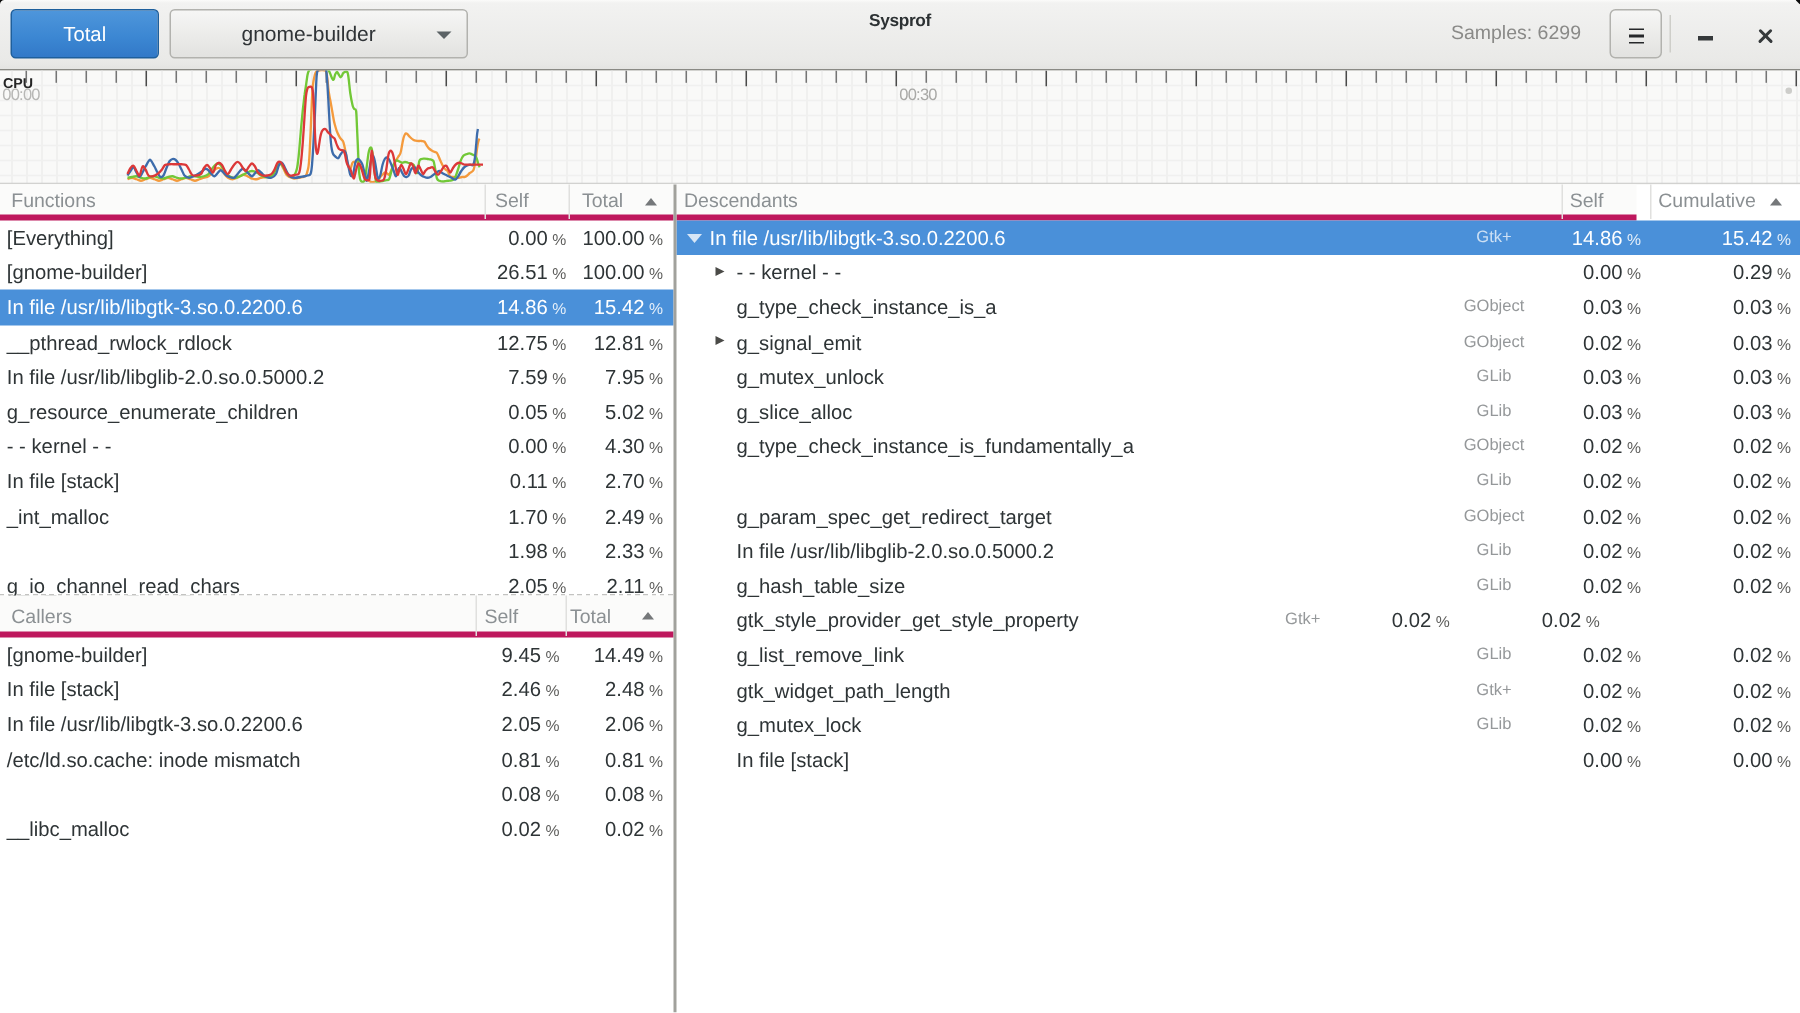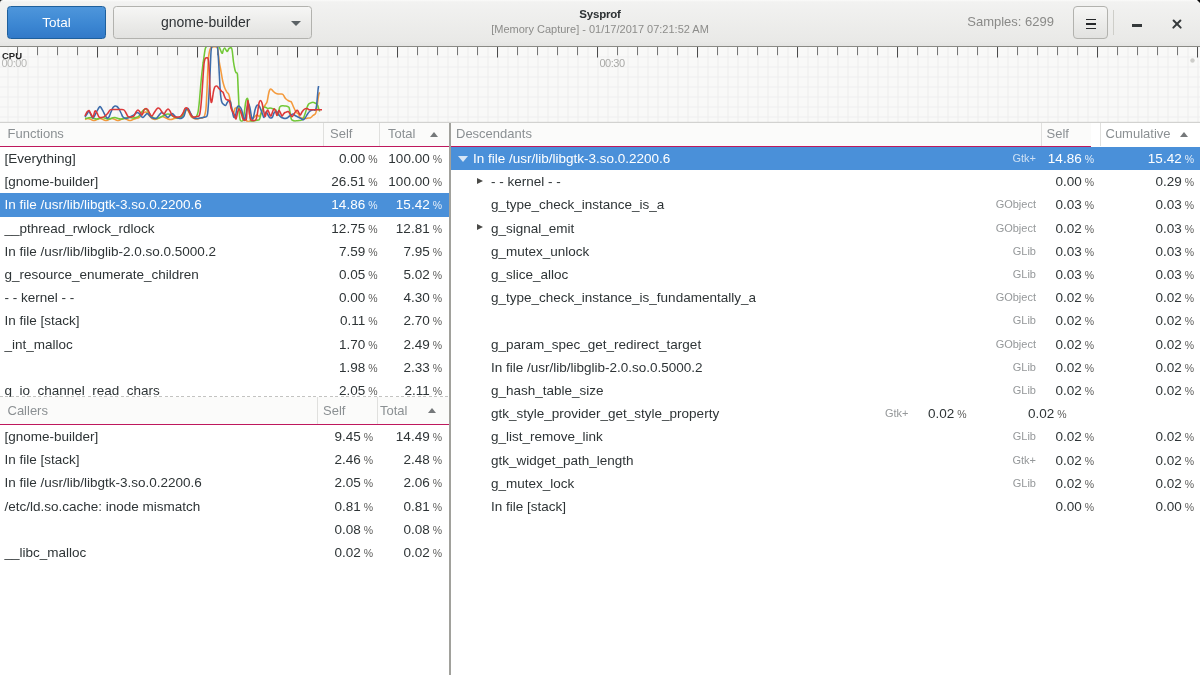--- a/index.html
+++ b/index.html
@@ -42,34 +42,34 @@
 #closebtn:before { transform:rotate(45deg); }
 #closebtn:after { transform:rotate(-45deg); }
 
 
 #cpu { position:absolute; left:0; top:47px; width:1200px; height:76px; }
 
 
 #main { position:absolute; left:0; top:123px; width:1200px; height:552px; background:#fff; }
 #vsep { position:absolute; left:449px; top:0; width:1.5px; height:552px; background:#a1a19c; }
 
-.thead { position:absolute; height:24px; background:#fbfbfa; border-bottom:1px solid #be185d;
+.thead { position:absolute; height:24px; background:#fbfbfa; border-bottom:4px solid #be185d;
   font-size:13px; color:#8b9093; }
 .thead .lbl { position:absolute; top:3px; }
 .thead .csep { position:absolute; top:0; width:1px; height:23px; background:#e0e0de; }
 .arrow { position:absolute; width:0; height:0;
   border-left:4.5px solid transparent; border-right:4.5px solid transparent;
   border-bottom:5.5px solid #75787a; }
 
 .row { position:absolute; height:23.2px; line-height:23.2px; font-size:13.5px;
   color:#2e3436; white-space:nowrap; }
 .row .name { position:absolute; }
 .row .r { position:absolute; text-align:right; }
 .pct { font-size:10.5px; color:#5e5e5c; margin-left:3px; letter-spacing:0; }
-.tag { position:absolute; text-align:right; font-size:11px; color:#95989a;
+.tag { position:absolute; text-align:center; font-size:11px; color:#95989a;
   letter-spacing:0; line-height:23.2px; }
 .sel { background:#4a90d9; color:#fff; }
 .sel .pct { color:rgba(255,255,255,.85); }
 .sel .tag { color:#cde0f4; }
 .exp-d { position:absolute; width:0; height:0; top:8.6px;
   border-left:5px solid transparent; border-right:5px solid transparent;
   border-top:6px solid #d7e6f6; }
 .exp-r { position:absolute; width:0; height:0; top:7.6px;
   border-top:3.8px solid transparent; border-bottom:3.8px solid transparent;
   border-left:6px solid #4a4a47; }
@@ -79,21 +79,20 @@
 </head>
 <body>
 <div id="win">
   <div id="titlebar">
     <div id="rec">Total</div>
     <div id="title">Sysprof</div>
     <div id="combo">
         <span>gnome-builder</span>
         <div class="chev"></div>
       </div>
-    <div id="subtitle">[Memory Capture] - 01/17/2017 07:21:52 AM</div>
     <div id="samples">Samples: 6299</div>
     <div id="menubtn">
         <i style="top:11.5px"></i>
         <i style="top:16px"></i>
         <i style="top:20.5px"></i>
       </div>
     <div id="tbsep"></div>
     <div id="minbtn"></div>
     <div id="closebtn"></div>
     <div class="corner l"></div>

